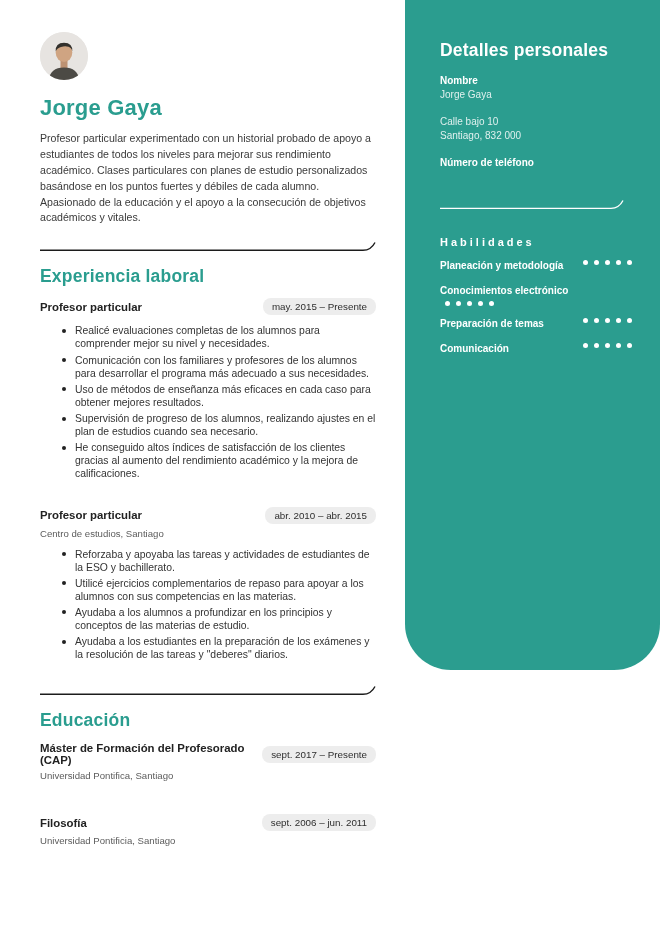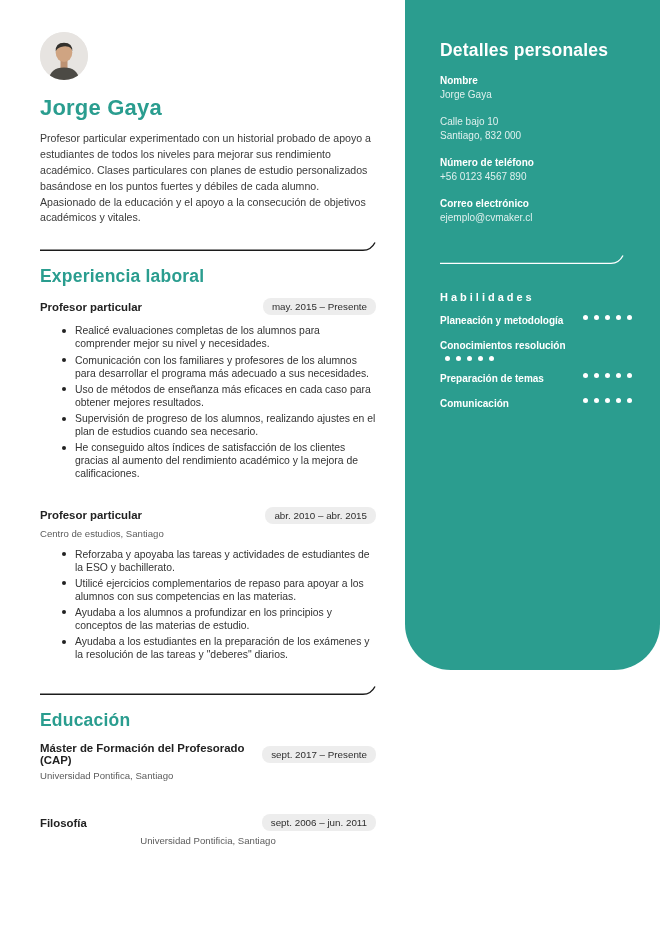--- a/index.html
+++ b/index.html
@@ -23,21 +23,21 @@
   .job + .job { margin-top:26px; }
   .entry-row { display:flex; justify-content:space-between; align-items:center; }
   .entry-title { font-size:11.4px; font-weight:700; color:#222; }
   .badge { background:#ededed; color:#2e2e2e; font-size:9.8px; font-weight:500; padding:3px 9px; border-radius:8px; white-space:nowrap; }
   .company { margin-top:4px; font-size:9.6px; color:#5c5c5c; }
   ul.bullets { margin-top:9px; margin-left:22px; list-style:none; }
   ul.bullets li { position:relative; padding-left:13px; font-size:10.4px; line-height:1.26; color:#333; margin-bottom:3px; }
   ul.bullets li::before { content:""; position:absolute; left:0; top:4.5px; width:4px; height:4px; border-radius:50%; background:#222; }
 
   .edu { margin-top:11px; }
-  .edu + .edu { margin-top:33px;text-align:center; }
+  .edu + .edu { margin-top:33px; }
 
   
   .sidebar { flex:0 0 255px; height:670px; background:#2b9d8f; border-radius:0 0 46px 46px; padding:40px 28px 0 35px; color:#fff; }
   h2.sb-title { font-size:17.5px; font-weight:700; letter-spacing:.2px; }
   .field { margin-top:13px; }
   .field-label { font-size:10px; font-weight:700; line-height:1.4; }
   .field-line { font-size:10px; font-weight:400; color:rgba(255,255,255,.85); line-height:1.4; }
   .sb-divider { margin-top:26px; }
   h3.skills-title { margin-top:22px; font-size:11px; font-weight:700; letter-spacing:3px; }
   .skill { display:flex; justify-content:space-between; align-items:flex-start; margin-top:12px; }
@@ -136,25 +136,20 @@
         <div class="field">
     <div class="field-label">Nombre</div>
   <div class="field-line">Jorge Gaya</div>
         </div>
         <div class="field">
   <div class="field-line">Calle bajo 10</div>
           <div class="field-line">Santiago, 832 000</div>
         </div>
         <div class="field">
     <div class="field-label">Número de teléfono</div>
-  <div class="field-line">+56 0123 4567 890</div>
-        </div>
-        <div class="field">
-    <div class="field-label">Correo electrónico</div>
-  <div class="field-line">ejemplo@cvmaker.cl</div>
         </div>
       </div>
 
     <div class="sb-divider">
       <svg width="184" height="11" viewBox="0 0 184 11">
           <path d="M0 9.3 L 171 9.3 Q 179 9.3 183 1.5" fill="none" stroke="#ffffff" stroke-width="1.3"></path>
         </svg>
     </div>
 
     <h3 class="skills-title">Habilidades</h3>
@@ -163,21 +158,21 @@
     <span class="skill-label">Planeación y metodología</span>
     <span class="dots">
             <span class="dot filled"></span>
             <span class="dot filled"></span>
             <span class="dot filled"></span>
             <span class="dot filled"></span>
             <span class="dot filled"></span>
           </span>
   </div>
         <div class="skill wrapped">
-    <span class="skill-label">Conocimientos resolución</span>
+    <span class="skill-label">Conocimientos electrónico</span>
     <span class="dots">
             <span class="dot filled"></span>
             <span class="dot filled"></span>
             <span class="dot filled"></span>
             <span class="dot filled"></span>
             <span class="dot filled"></span>
           </span>
   </div>
         <div class="skill">
     <span class="skill-label">Preparación de temas</span>

